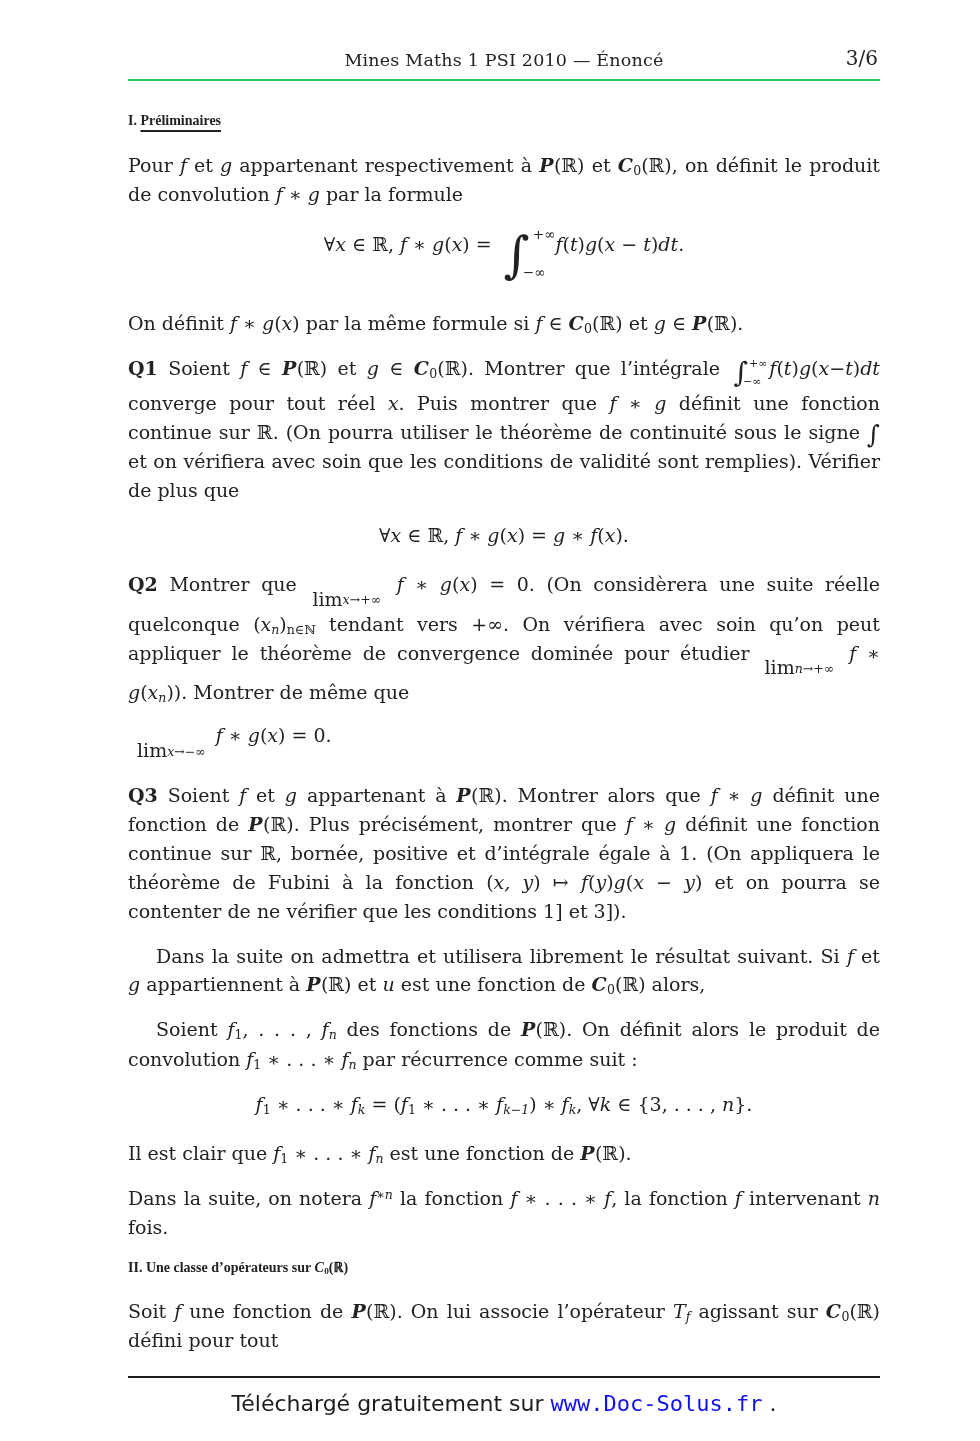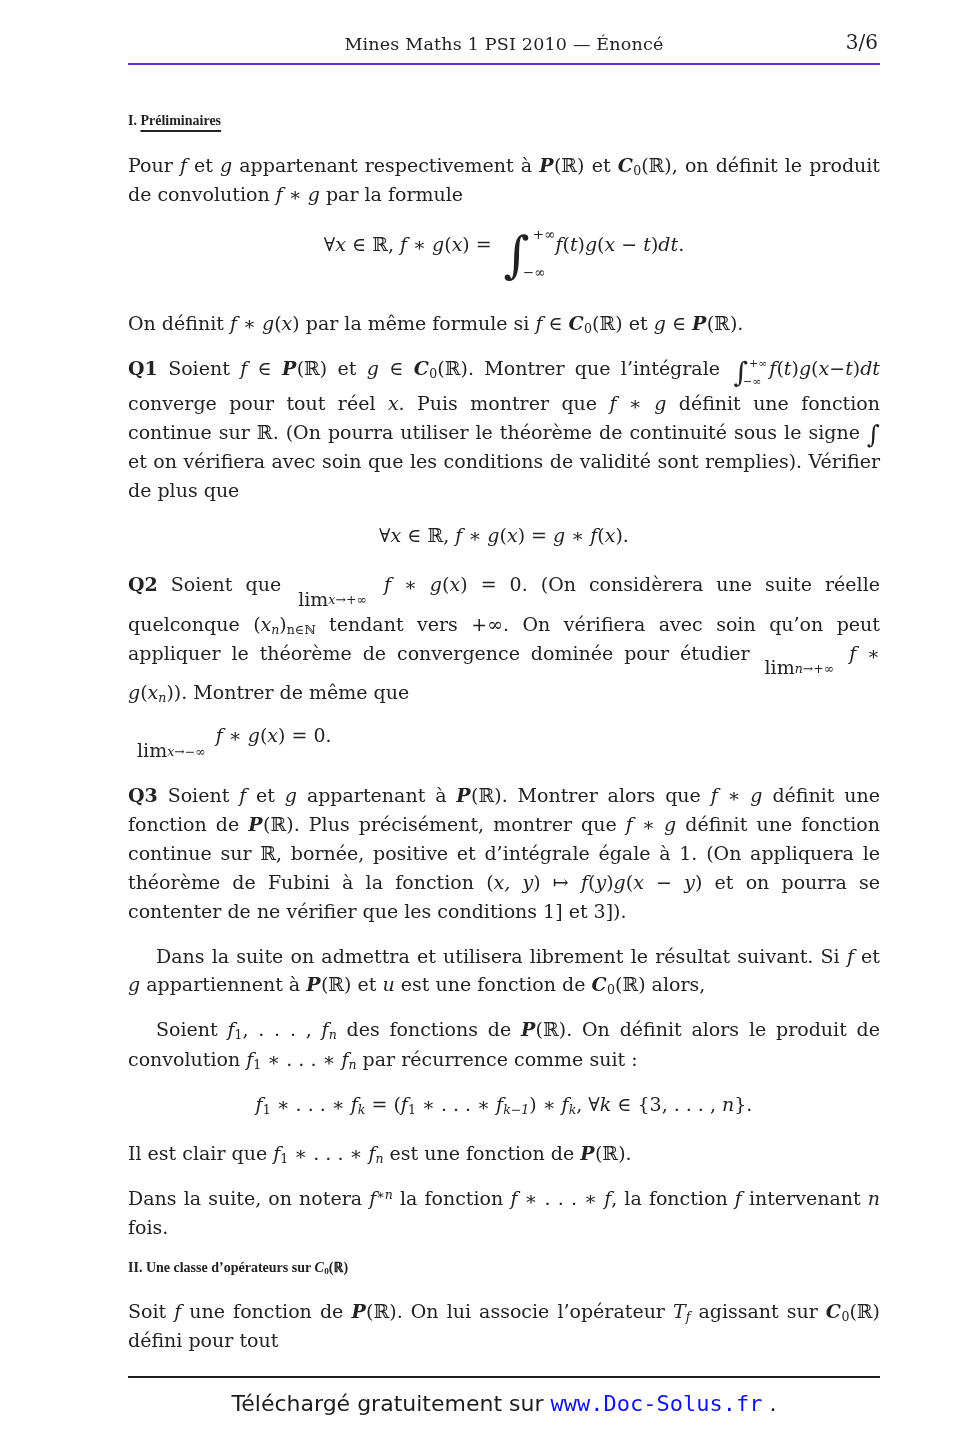--- a/index.html
+++ b/index.html
@@ -7,22 +7,22 @@
     position:relative;
     width:980px;height:1441px;
     background:#ffffff;
     margin:0 auto;
     font-family:"DejaVu Serif","DejaVu Sans",serif;
     color:#222222;
     overflow:hidden;
   }
   
   .pagehead{
-    position:absolute;top:34px;left:128px;width:752px;
-    border-bottom:2px solid #6d28d9;
+    position:absolute;top:50px;left:128px;width:752px;
+    border-bottom:2px solid #22c55e;
     padding-bottom:9px;
   }
   .head-title{text-align:center;font-size:17.5px;letter-spacing:0.2px;}
   .head-page{position:absolute;right:2px;top:-4px;font-size:20px;}
   
   .content{
     position:absolute;top:100px;left:128px;width:752px;
     font-size:19px;line-height:1.52;text-align:justify;
   }
   .section{font-size:14px;font-weight:bold;margin:10px 0 20px;text-align:left;font-family:Liberation Serif, serif;}
@@ -111,21 +111,21 @@
     <p class="para"><span class="seg-bf">Q1</span><span class="seg-rm"> Soient </span><span class="seg-mt">f</span><span class="seg-rm"> ∈ </span><span class="seg-cal">P</span><span class="seg-rm">(ℝ) et </span><span class="seg-mt">g</span><span class="seg-rm"> ∈ </span><span class="seg-cal">C</span><span class="seg-sub">0</span><span class="seg-rm">(ℝ). Montrer que l’intégrale </span><span class="seg-inti">
           <span class="int-sign">∫</span>
           <span class="int-lims">
             <span class="int-top">+∞</span>
             <span class="int-bot">−∞</span>
           </span>
         </span><span class="seg-mt">f</span><span class="seg-rm">(</span><span class="seg-mt">t</span><span class="seg-rm">)</span><span class="seg-mt">g</span><span class="seg-rm">(</span><span class="seg-mt">x</span><span class="seg-rm">−</span><span class="seg-mt">t</span><span class="seg-rm">)</span><span class="seg-mt">dt</span><span class="seg-rm"> converge pour tout réel </span><span class="seg-mt">x</span><span class="seg-rm">. Puis montrer que </span><span class="seg-mt">f ∗ g</span><span class="seg-rm"> définit une fonction continue sur ℝ. (On pourra utiliser le théorème de continuité sous le signe </span><span class="seg-ints">∫</span><span class="seg-rm"> et on vérifiera avec soin que les conditions de validité sont remplies). Vérifier de plus que</span></p>
 
     <div class="display"><span class="seg-rm">∀</span><span class="seg-mt">x</span><span class="seg-rm"> ∈ ℝ, </span><span class="seg-mt">f ∗ g</span><span class="seg-rm">(</span><span class="seg-mt">x</span><span class="seg-rm">) = </span><span class="seg-mt">g ∗ f</span><span class="seg-rm">(</span><span class="seg-mt">x</span><span class="seg-rm">).</span></div>
 
-    <p class="para para-tight"><span class="seg-bf">Q2</span><span class="seg-rm"> Soient que </span><span class="seg-lim">
+    <p class="para para-tight"><span class="seg-bf">Q2</span><span class="seg-rm"> Montrer que </span><span class="seg-lim">
           <span class="lim-top">lim</span>
           <span class="lim-bot">x→+∞</span>
         </span><span class="seg-rm"> </span><span class="seg-mt">f ∗ g</span><span class="seg-rm">(</span><span class="seg-mt">x</span><span class="seg-rm">) = 0. (On considèrera une suite réelle quelconque (</span><span class="seg-mt">x</span><span class="seg-subi">n</span><span class="seg-rm">)</span><span class="seg-sub">n∈ℕ</span><span class="seg-rm"> tendant vers +∞. On vérifiera avec soin qu’on peut appliquer le théorème de convergence dominée pour étudier </span><span class="seg-lim">
           <span class="lim-top">lim</span>
           <span class="lim-bot">n→+∞</span>
         </span><span class="seg-rm"> </span><span class="seg-mt">f ∗ g</span><span class="seg-rm">(</span><span class="seg-mt">x</span><span class="seg-subi">n</span><span class="seg-rm">)). Montrer de même que</span></p>
 
     <div class="limline"><span class="seg-lim">
           <span class="lim-top">lim</span>
           <span class="lim-bot">x→−∞</span>

